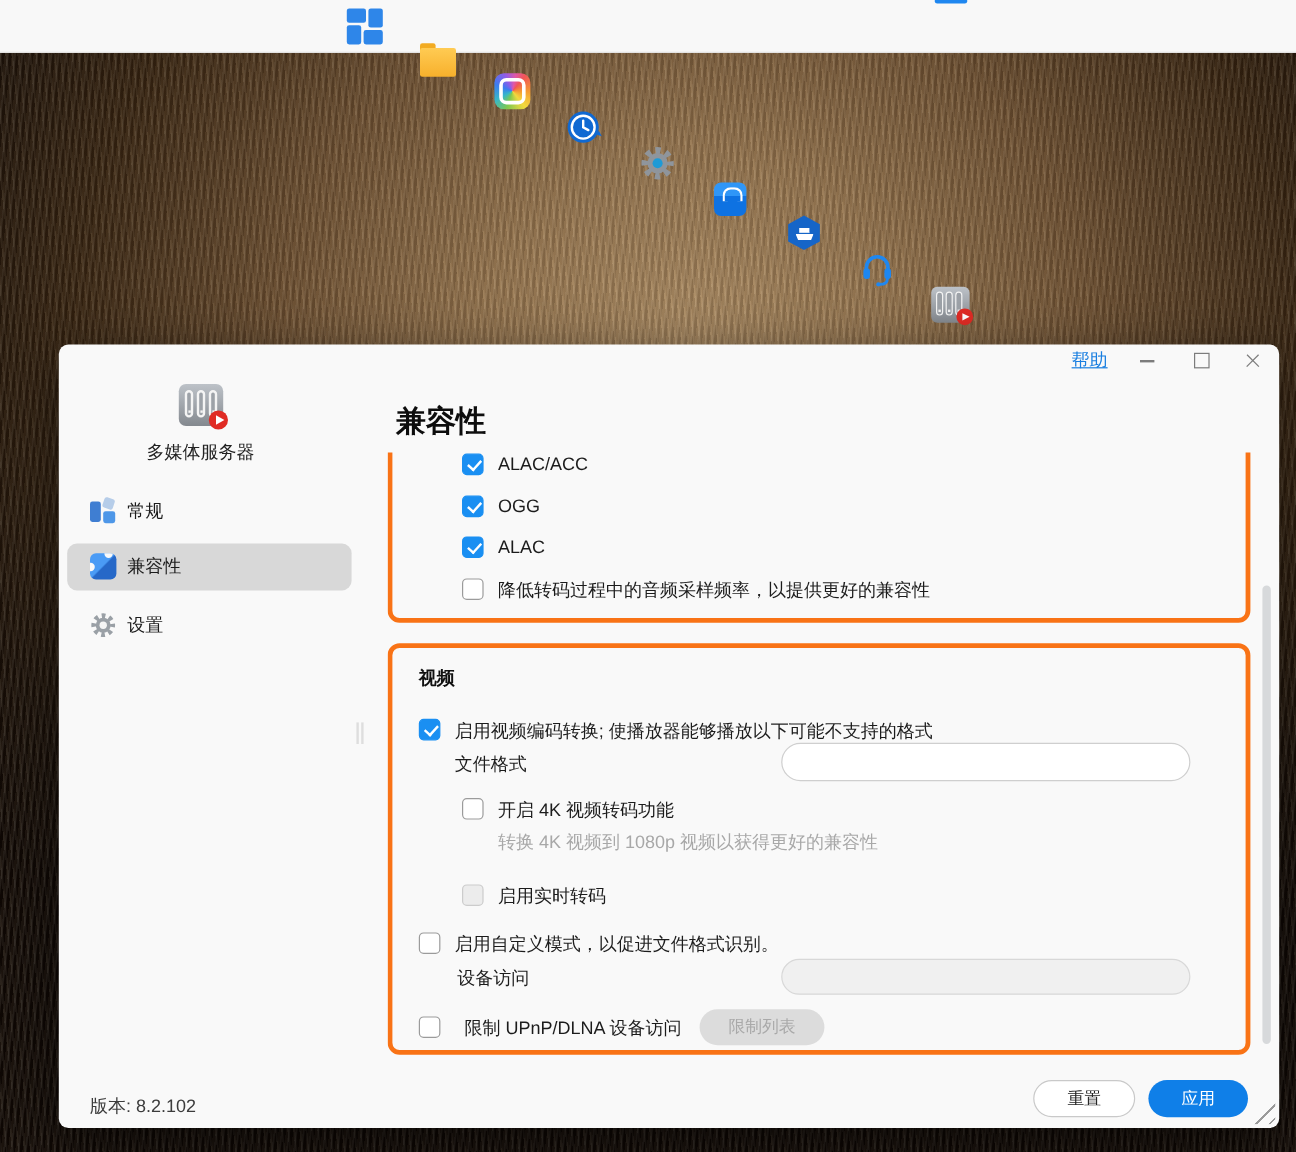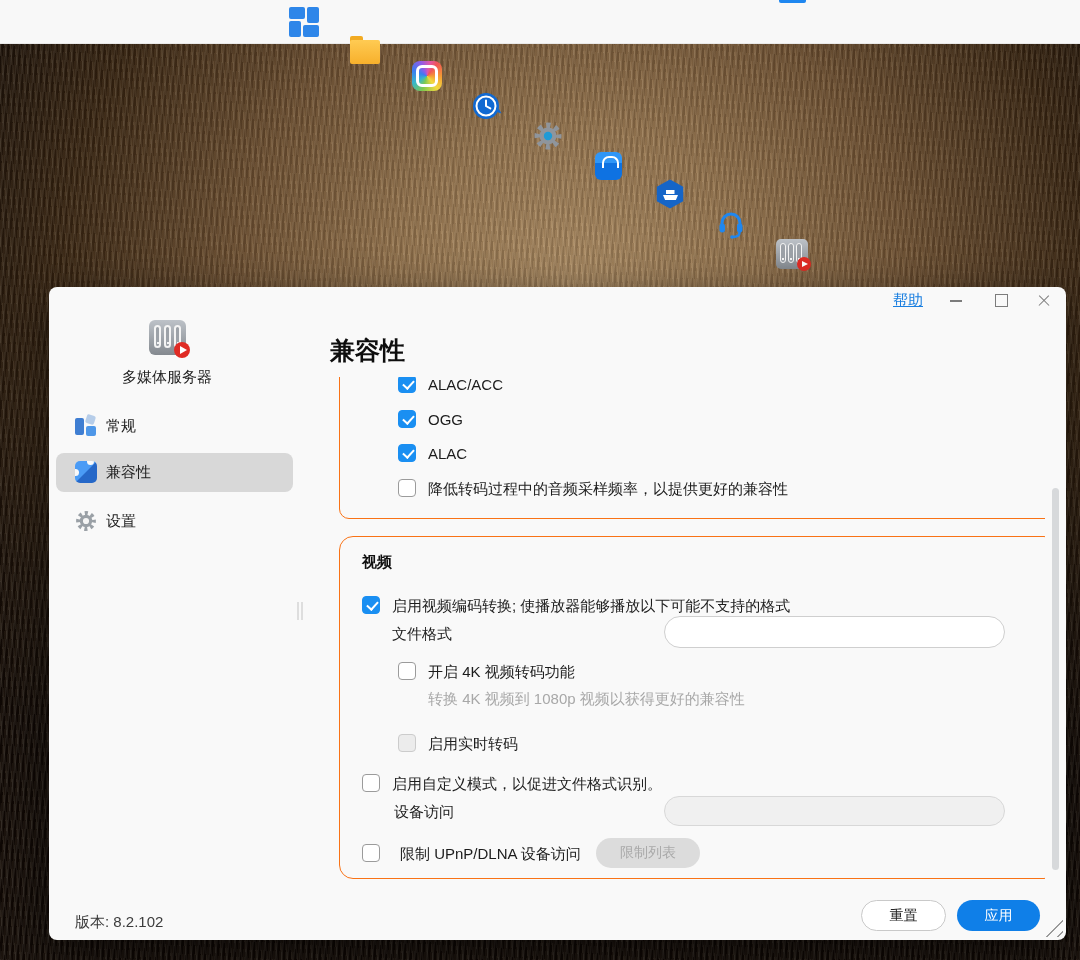--- a/index.html
+++ b/index.html
@@ -119,23 +119,23 @@
     border-radius:50%; background:#f9f9f9; }
 
   .splitter { position:absolute; left:248px; top:315px; width:6px; height:18px; cursor:col-resize; }
   .splitter i { position:absolute; top:0; width:2px; height:18px; background:#dedede; }
   .splitter i.r { left:4px; }
 
   
   .page-title { position:absolute; left:281px; top:47px; font-size:25px; font-weight:bold; color:#0d0d0d; }
 
   .viewport { position:absolute; left:274px; top:90px; width:722px; height:508px; overflow:hidden; }
-  .panel { position:absolute; left:0; width:719px; border:1px solid #f97316; border-radius:10px;margin-left:16px; }
+  .panel { position:absolute; left:0; width:719px; border:4px solid #f97316; border-radius:10px; }
   .panel-audio { top:-20px; height:162px; }
-  .panel-video { top:159px; height:343px;border-radius:14px; }
+  .panel-video { top:159px; height:343px; }
 
   .cb { position:absolute; width:18px; height:18px; border:1.5px solid #9b9b9b;
     border-radius:4px; background:#fff; cursor:pointer; }
   .cb.checked { background:#1a8ff2; border-color:#1a8ff2; }
   .cb.checked::after { content:''; position:absolute; left:5.5px; top:2px; width:5px; height:9px;
     border:solid #fff; border-width:0 2.2px 2.2px 0; transform:rotate(42deg); }
   .cb.disabled { background:#ececec; border-color:#cccccc; cursor:default; }
 
   .lbl { position:absolute; font-size:15px; color:#1c1c1c; white-space:nowrap; }
   .lbl-hint { color:#a8a8a8; }

